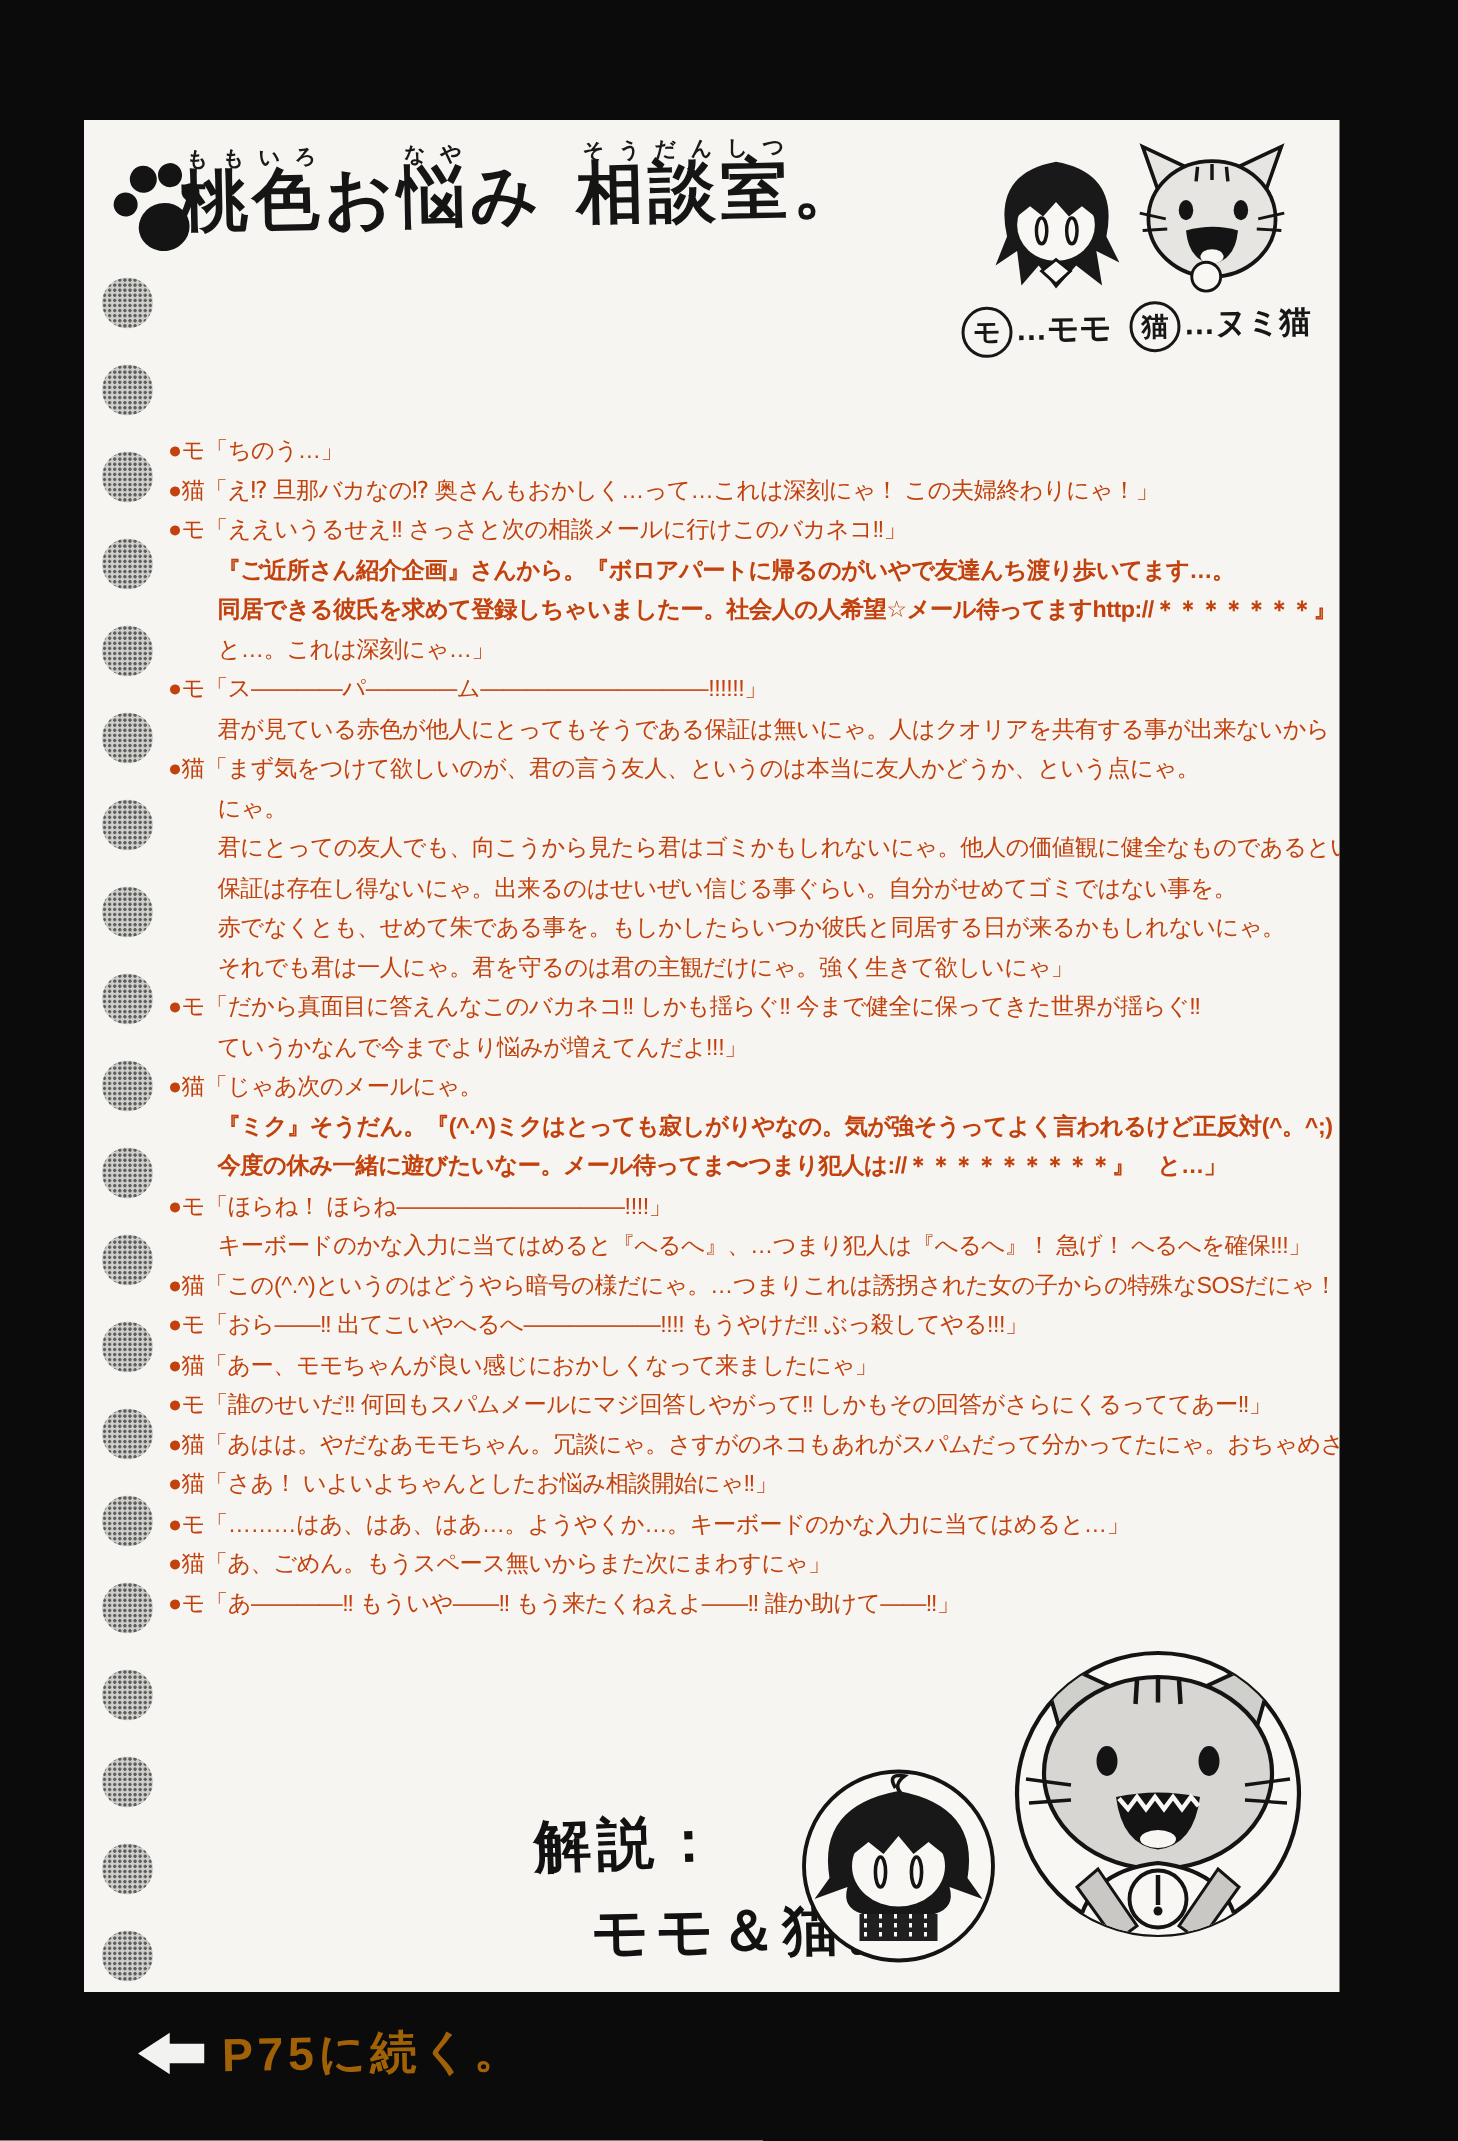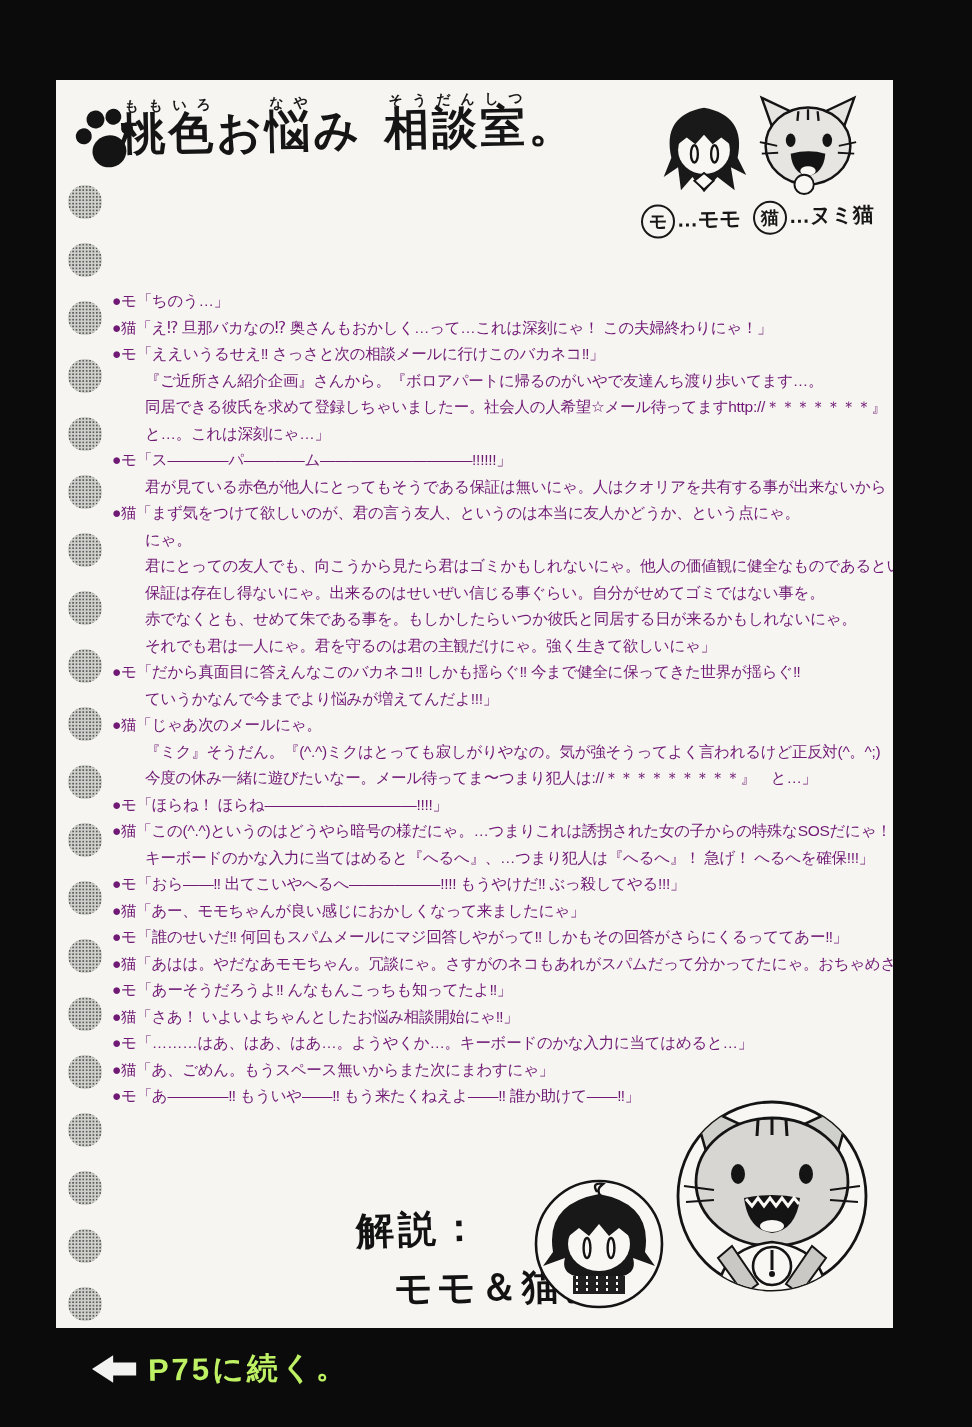--- a/index.html
+++ b/index.html
@@ -39,41 +39,41 @@
     transform:rotate(-1deg);
   }
   .circle-char{
     display:inline-block;border:2.5px solid #171717;border-radius:50%;
     width:30px;height:30px;line-height:30px;text-align:center;font-size:18px;
     vertical-align:middle;margin-right:2px;
   }
   
   .dialogue{
     position:absolute;left:56px;top:208px;width:775px;
-    font-size:15.5px;line-height:26.5px;color:#701a75;
+    font-size:15.5px;line-height:26.5px;color:#c2410c;
     letter-spacing:-0.3px;
   }
   .line{white-space:nowrap;}
   .line.indent{padding-left:33px;}
-  .line.bold{font-weight:400;}
+  .line.bold{font-weight:700;}
   
   .caption1{
     position:absolute;left:300px;top:1124px;font-size:38px;font-weight:800;
     color:#121212;transform:rotate(-2deg);letter-spacing:4px;
   }
   .caption2{
     position:absolute;left:338px;top:1182px;font-size:38px;font-weight:800;
     color:#121212;transform:rotate(-1deg);letter-spacing:4px;
   }
   .portrait-girl-bottom{position:absolute;left:477px;top:1098px;width:132px;height:132px;}
   .portrait-cat-bottom{position:absolute;left:618px;top:1018px;width:196px;height:196px;}
   
   .continue-note{
     position:absolute;left:92px;top:1348px;display:flex;align-items:center;
-    color:#bef264;
+    color:#a16207;
   }
   .continue-note .txt{
     font-size:31px;font-weight:800;letter-spacing:3px;transform:rotate(-1deg);
     margin-left:10px;white-space:nowrap;
   }
   svg{display:block;}
 </style>
 </head>
 <body>
 
@@ -162,27 +162,26 @@
       <div class="line indent">君にとっての友人でも、向こうから見たら君はゴミかもしれないにゃ。他人の価値観に健全なものであるという</div>
       <div class="line indent">保証は存在し得ないにゃ。出来るのはせいぜい信じる事ぐらい。自分がせめてゴミではない事を。</div>
       <div class="line indent">赤でなくとも、せめて朱である事を。もしかしたらいつか彼氏と同居する日が来るかもしれないにゃ。</div>
       <div class="line indent">それでも君は一人にゃ。君を守るのは君の主観だけにゃ。強く生きて欲しいにゃ」</div>
       <div class="line">●モ「だから真面目に答えんなこのバカネコ‼ しかも揺らぐ‼ 今まで健全に保ってきた世界が揺らぐ‼</div>
       <div class="line indent">ていうかなんで今までより悩みが増えてんだよ!!!」</div>
       <div class="line">●猫「じゃあ次のメールにゃ。</div>
       <div class="line indent bold">『ミク』そうだん。『(^.^)ミクはとっても寂しがりやなの。気が強そうってよく言われるけど正反対(^。^;)</div>
       <div class="line indent bold">今度の休み一緒に遊びたいなー。メール待ってま〜つまり犯人は://＊＊＊＊＊＊＊＊＊』　と…」</div>
       <div class="line">●モ「ほらね！ ほらね――――――――――!!!!」</div>
+      <div class="line indent">キーボードのかな入力に当てはめると『へるへ』、…つまり犯人は『へるへ』！ 急げ！ へるへを確保!!!」</div>
       <div class="line">●猫「この(^.^)というのはどうやら暗号の様だにゃ。…つまりこれは誘拐された女の子からの特殊なSOSだにゃ！</div>
-      <div class="line indent">キーボードのかな入力に当てはめると『へるへ』、…つまり犯人は『へるへ』！ 急げ！ へるへを確保!!!」</div>
       <div class="line">●モ「おら――‼ 出てこいやへるへ――――――!!!! もうやけだ‼ ぶっ殺してやる!!!」</div>
       <div class="line">●猫「あー、モモちゃんが良い感じにおかしくなって来ましたにゃ」</div>
       <div class="line">●モ「誰のせいだ‼ 何回もスパムメールにマジ回答しやがって‼ しかもその回答がさらにくるっててあー‼」</div>
       <div class="line">●猫「あはは。やだなあモモちゃん。冗談にゃ。さすがのネコもあれがスパムだって分かってたにゃ。おちゃめさんにゃ」</div>
-      <div class="line">●モ「あーそうだろうよ‼ んなもんこっちも知ってたよ‼」</div>
       <div class="line">●猫「さあ！ いよいよちゃんとしたお悩み相談開始にゃ‼」</div>
       <div class="line">●モ「………はあ、はあ、はあ…。ようやくか…。キーボードのかな入力に当てはめると…」</div>
       <div class="line">●猫「あ、ごめん。もうスペース無いからまた次にまわすにゃ」</div>
       <div class="line">●モ「あ――――‼ もういや――‼ もう来たくねえよ――‼ 誰か助けて――‼」</div>
     </div>
 
   <div class="caption1">解説：</div>
   <div class="caption2">モモ＆猫。</div>
 
   <div class="portrait-girl-bottom">

